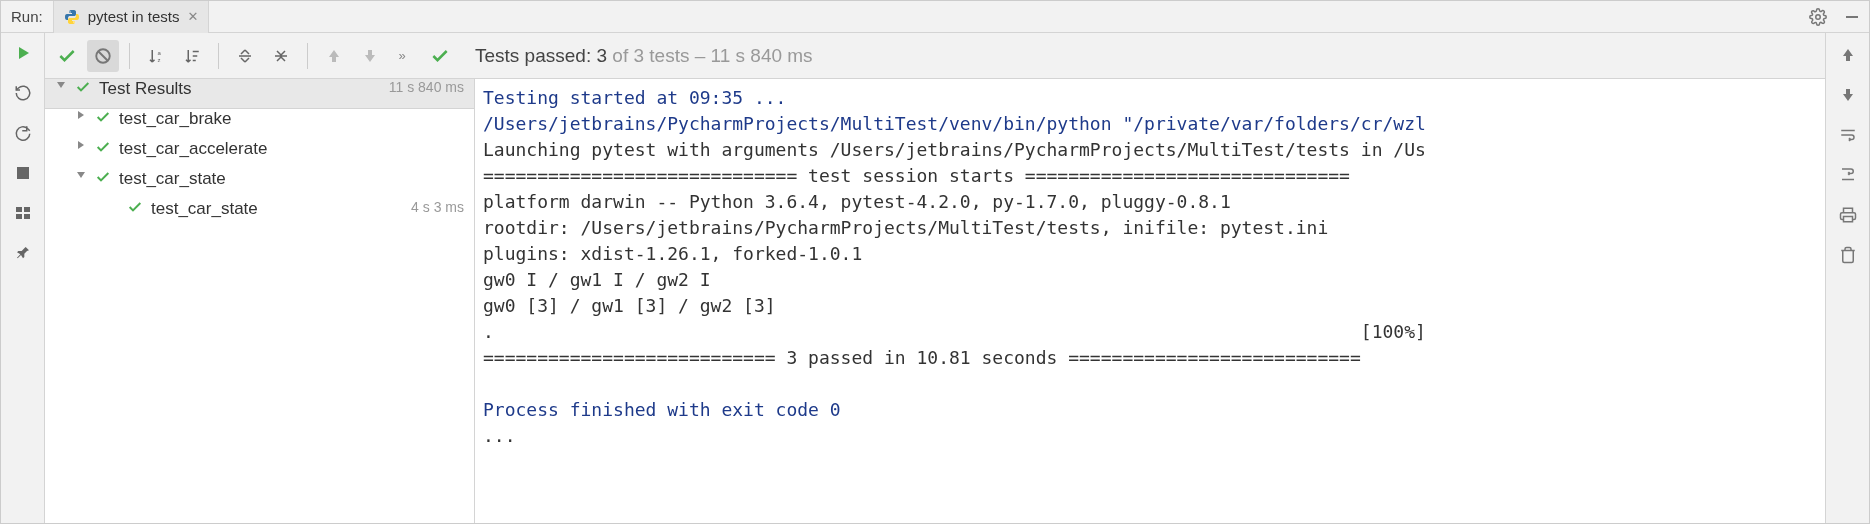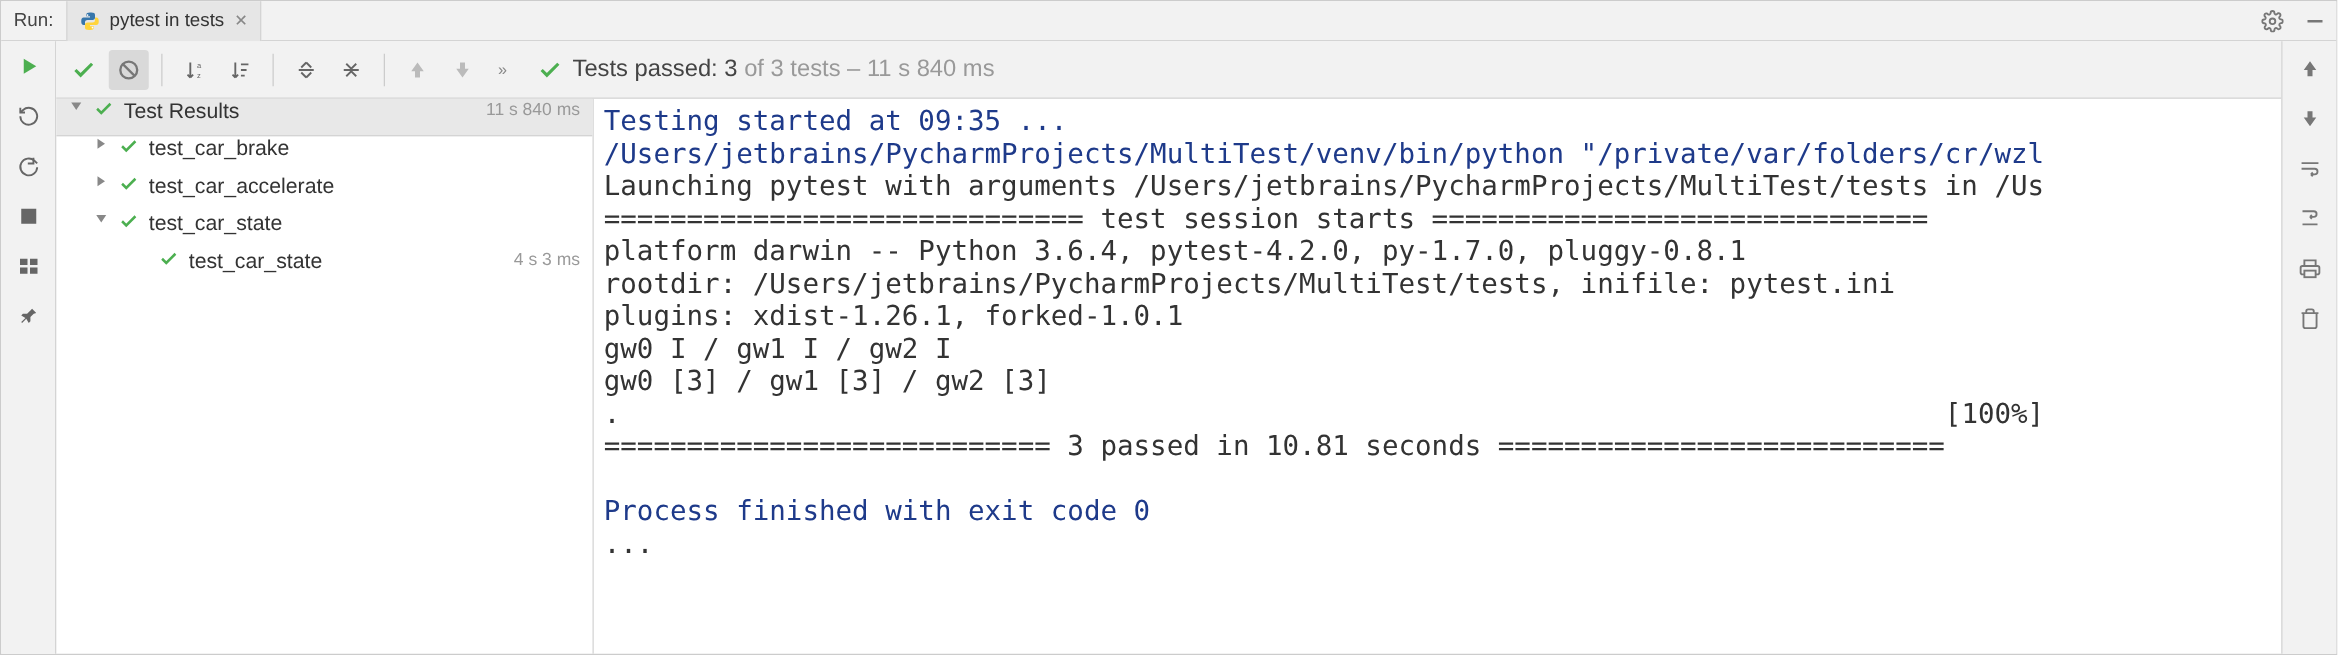--- a/index.html
+++ b/index.html
@@ -38,21 +38,21 @@
   height: 46px; background: #f2f2f2; border-bottom: 1px solid #d4d4d4;
   display: flex; align-items: center; padding: 0 6px; gap: 4px;
 }
 .tbtn {
   width: 32px; height: 32px; display:flex; align-items:center; justify-content:center;
   color:#666; cursor:pointer; border-radius:3px;
 }
 .tbtn.disabled-btn { background: #d9d9d9; }
 .tsep { width:1px; height:26px; background:#ccc; margin: 0 6px; }
 .status {
-  display:flex; align-items:center; gap:8px; font-size: 19px; margin-left: 12px;
+  display:flex; align-items:center; gap:25px; font-size: 19px; margin-left: 12px;
 }
 .status-check { color: #4caf50; }
 .status-strong { color: #444; }
 .status-weak { color: #999; }
 .content { flex:1; display:flex; min-height:0; }
 .tree {
   width: 430px; border-right: 1px solid #d4d4d4; overflow:auto; font-size: 17px;
 }
 .tree-row {
   display:flex; height: 30px; padding-right: 10px; cursor:pointer;
@@ -60,21 +60,21 @@
 .tree-row.root-row { background: #e8e8e8; border-bottom: 1px solid #d4d4d4; }
 .tree-indent0 { padding-left: 10px; }
 .tree-indent1 { padding-left: 30px; }
 .tree-indent2 { padding-left: 62px; }
 .tree-arrow { width:16px; color:#888; display:inline-flex; }
 .tree-check { color:#4caf50; margin: 0 8px 0 4px; display:inline-flex; }
 .tree-label { flex:1; white-space:nowrap; overflow:hidden; text-overflow:ellipsis; }
 .tree-time { color:#999; font-size:14px; }
 .console {
   flex:1; overflow:auto; padding: 6px 0 6px 8px;
-  font-family: Menlo, Consolas, monospace; font-size: 22px; line-height: 26px;
+  font-family: Menlo, Consolas, monospace; font-size: 18px; line-height: 26px;
   white-space: pre; color: #333;
 }
 .c-blue { color: #1e3a8a; }
 .c-dark { color: #333; }
 .right-rail {
   width: 44px; background: #f2f2f2; border-left: 1px solid #d4d4d4;
   display:flex; flex-direction:column; align-items:center; padding-top:10px; gap:16px;
 }
 .right-rail .rail-btn { width:24px; height:24px; display:flex; align-items:center; justify-content:center; color:#777; cursor:pointer; }
 svg { display:block; }

